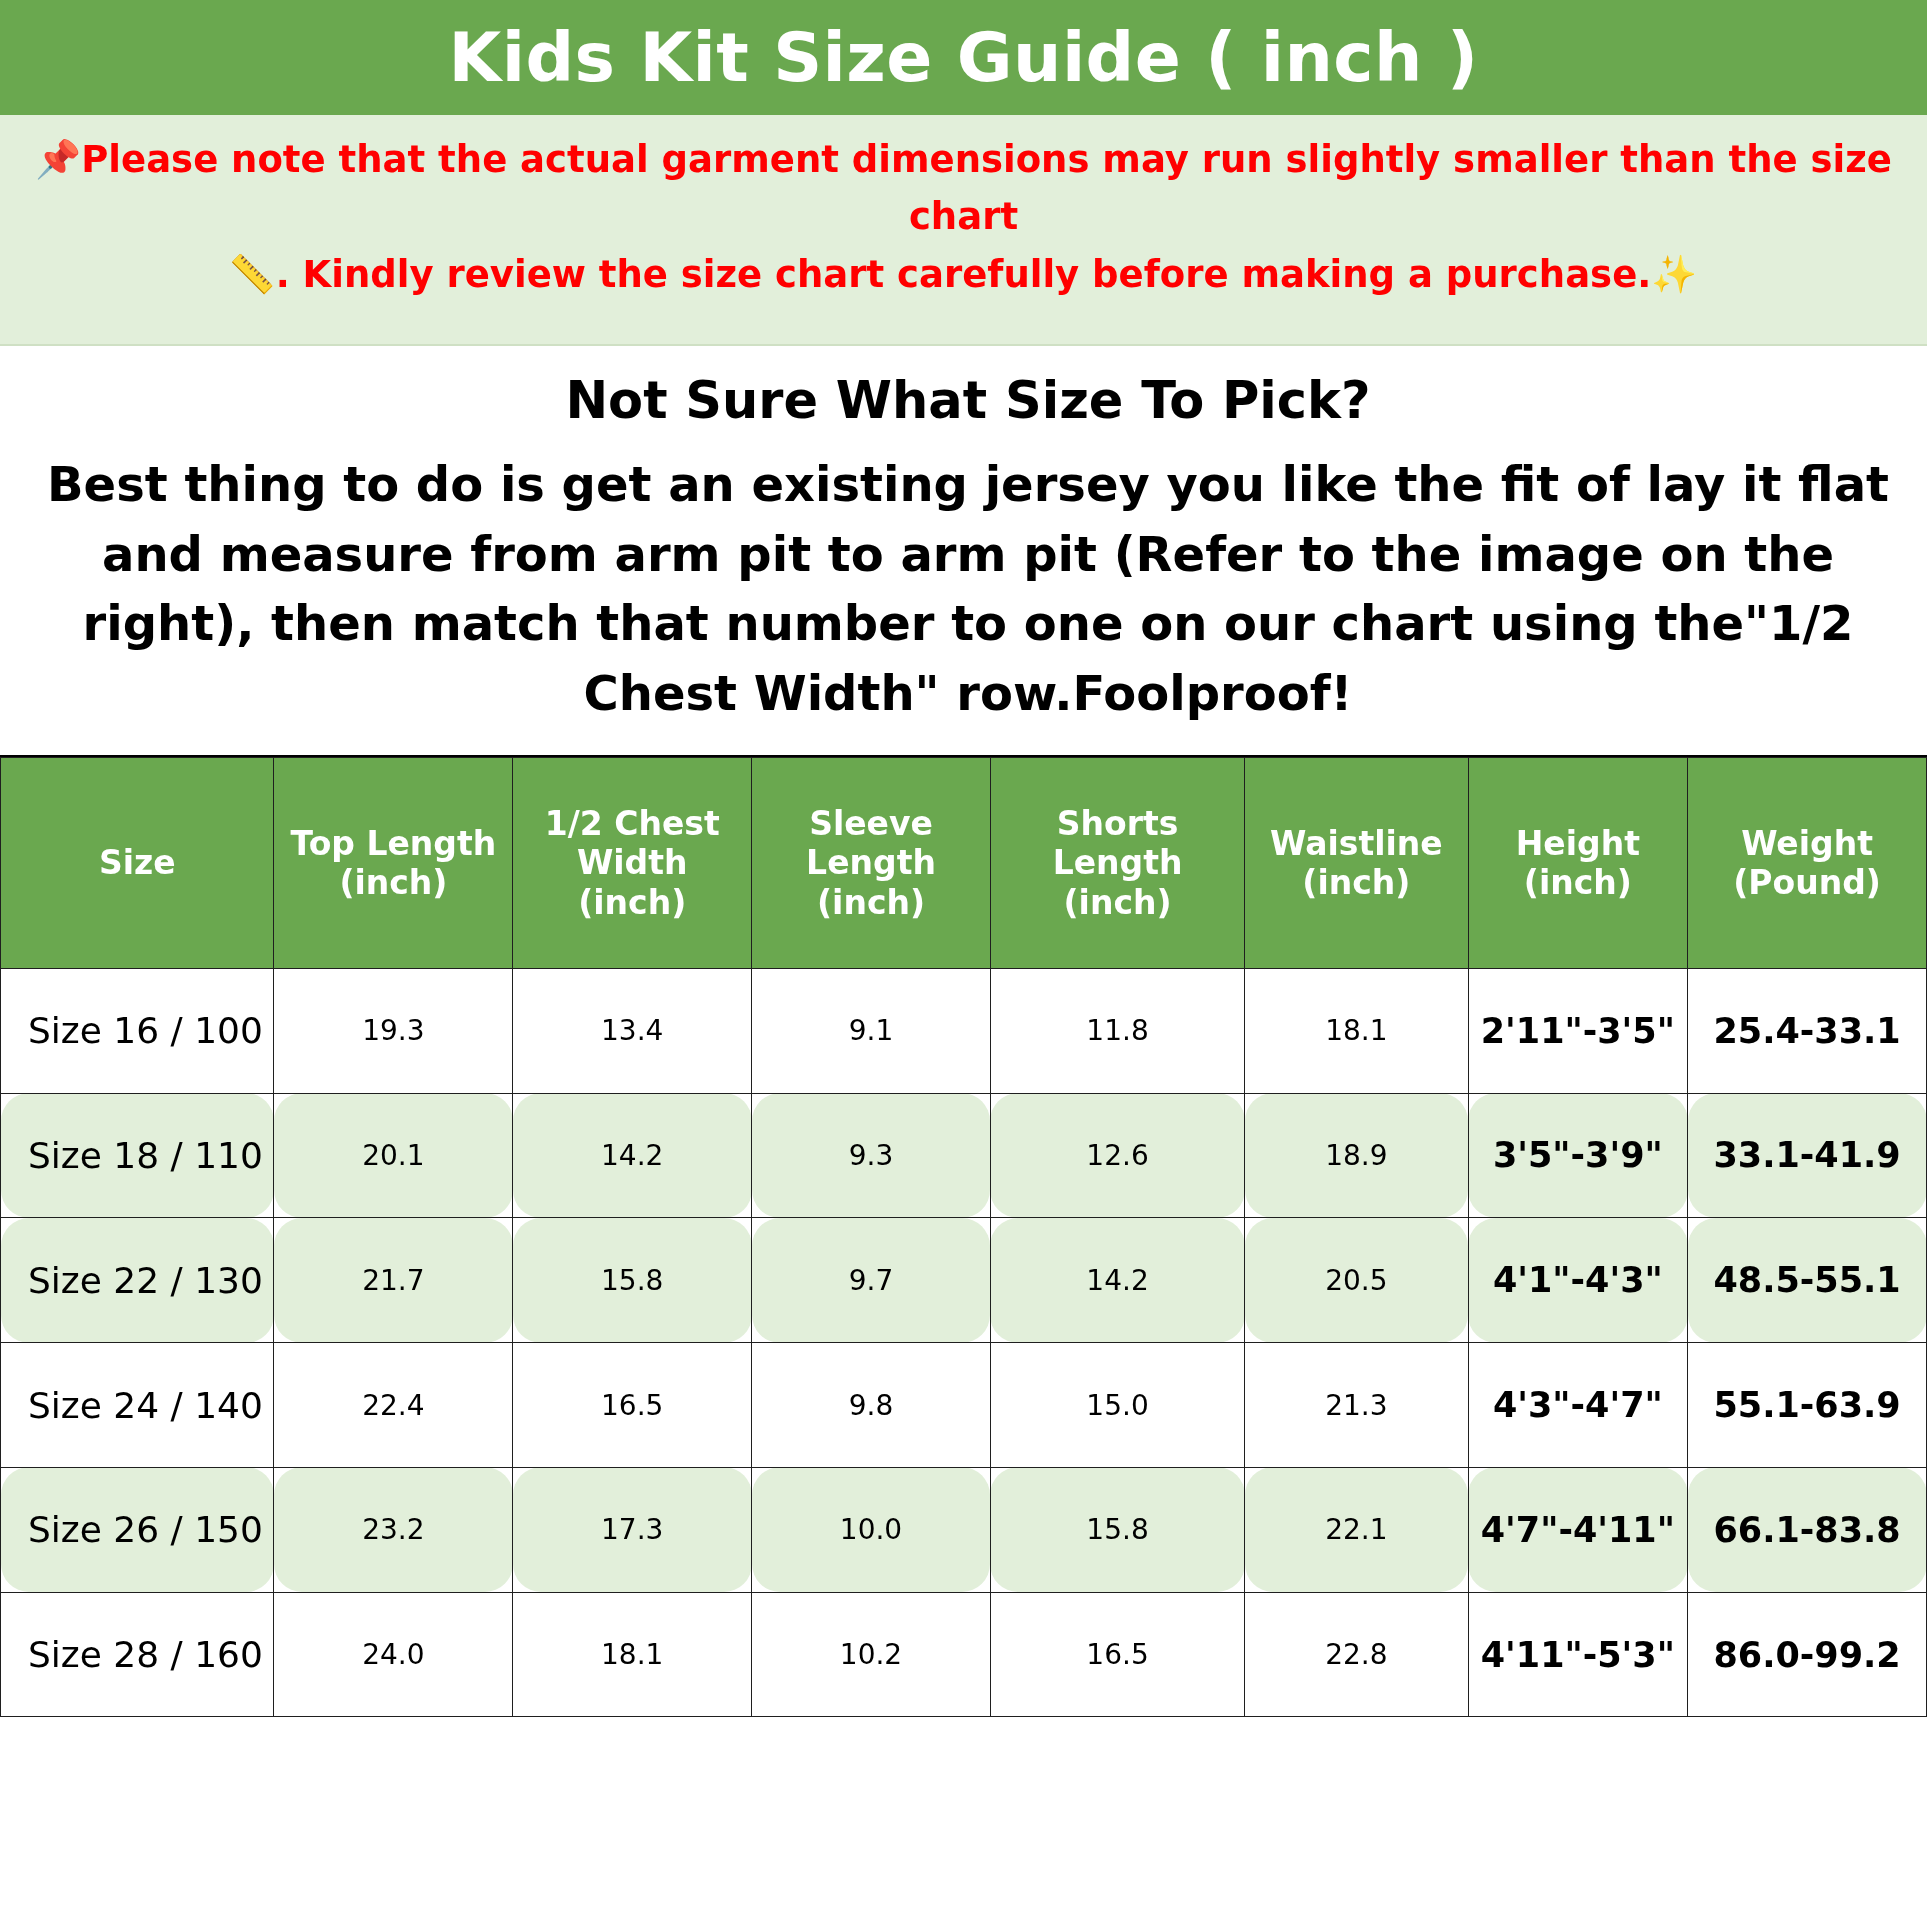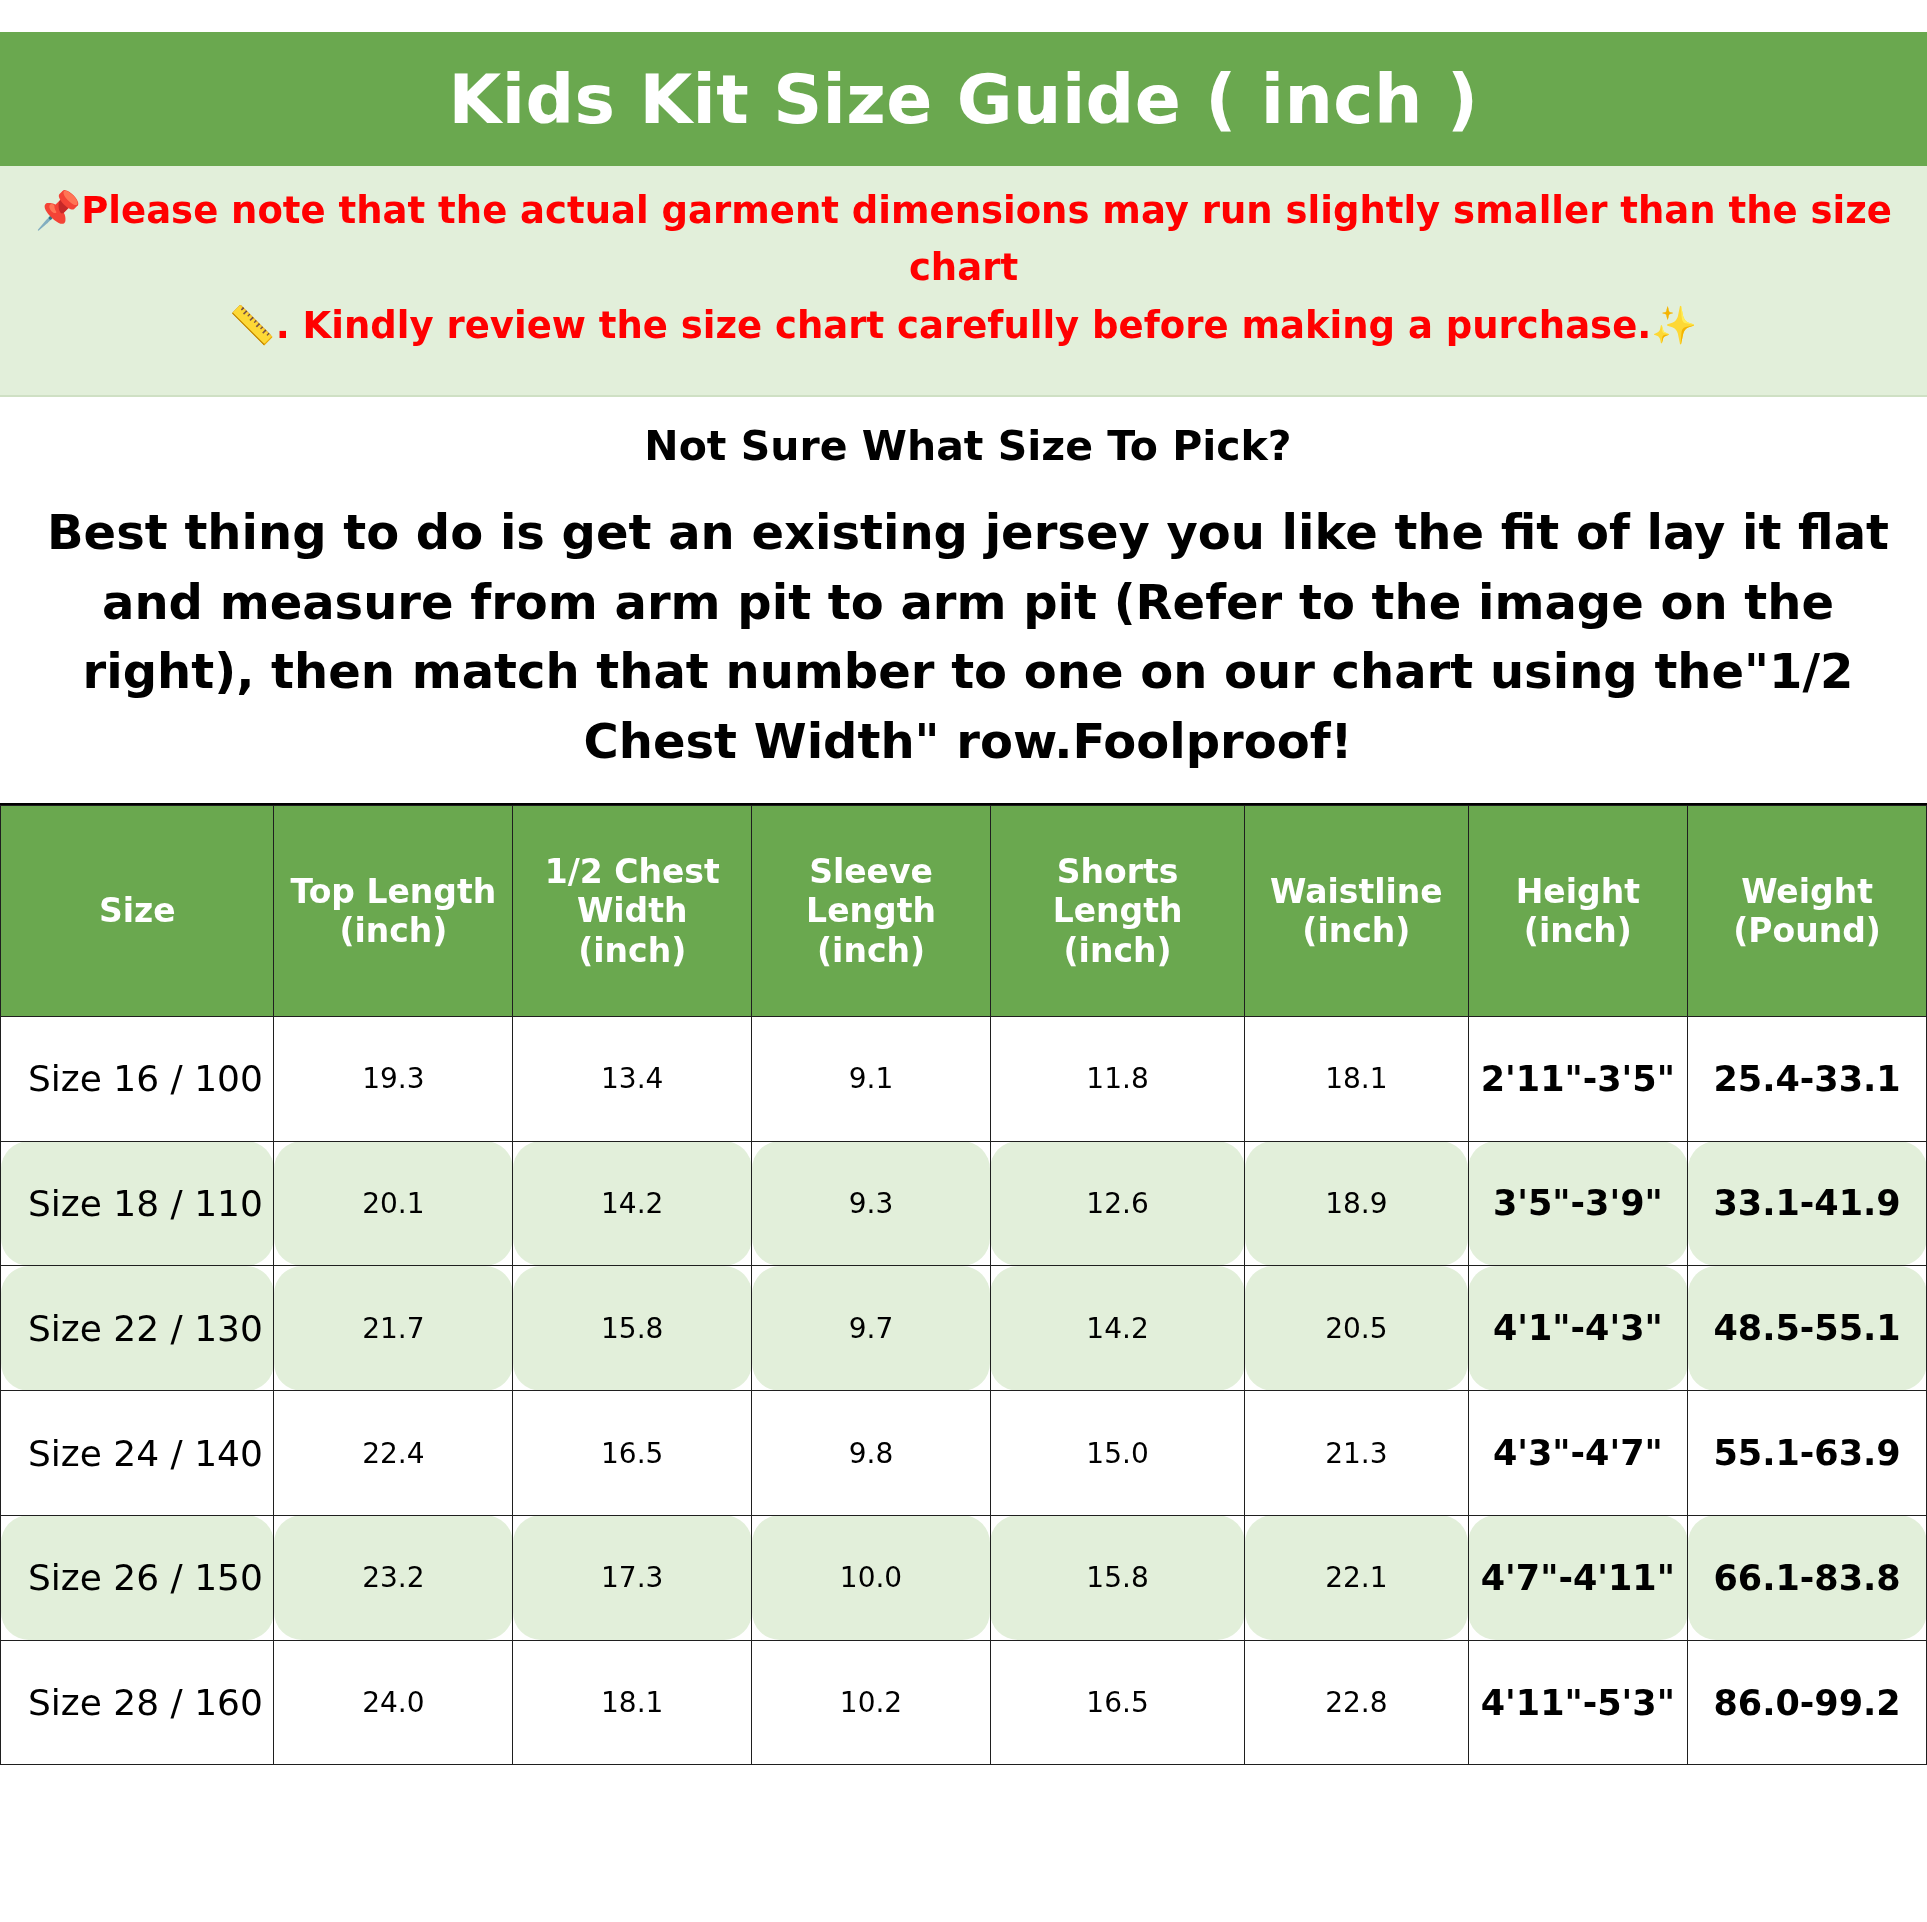--- a/index.html
+++ b/index.html
@@ -18,26 +18,25 @@
     height: 1923px;
     position: relative;
     box-sizing: border-box;
     display: flex;
     flex-direction: column;
   }
 
   
   .header {
     background: #6aa84f;
-    height: 134px;
+    height: 115px;
     display: flex;
     align-items: center;
     justify-content: center;
     box-sizing: border-box;
-    margin-top: 32px;
   }
   .header-title {
     color: #ffffff;
     font-size: 68px;
     font-weight: bold;
     letter-spacing: 0.4px;
     text-align: center;
     font-family: "DejaVu Sans", sans-serif;
   }
 
@@ -68,24 +67,24 @@
     padding: 25px 18px 27px 18px;
     box-sizing: border-box;
     min-height: 358px;
   }
   .info-text {
     flex: 1 1 auto;
     text-align: center;
     padding: 0 9px 0 18px;
   }
   .info-heading {
-    font-size: 41px;
+    font-size: 51px;
     font-weight: bold;
     color: #000000;
-    margin-bottom: 28px;
+    margin-bottom: 20px;
     font-family: "DejaVu Sans", sans-serif;
   }
   .info-body {
     font-size: 48px;
     font-weight: bold;
     color: #000000;
     line-height: 1.45;
     font-family: "DejaVu Sans", sans-serif;
   }
   .diagram {

